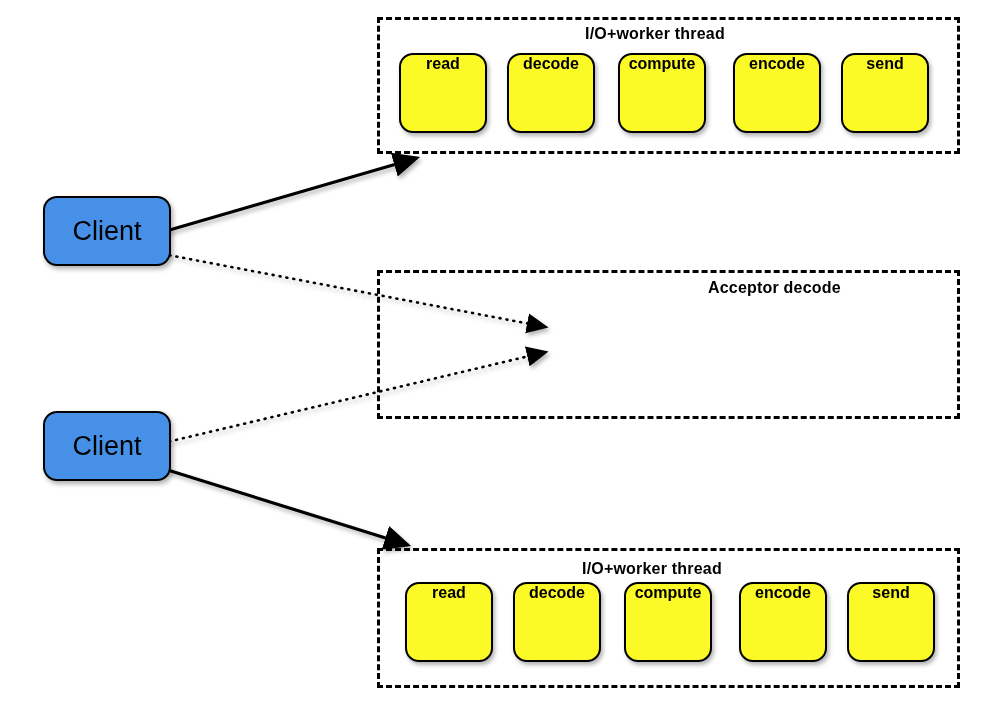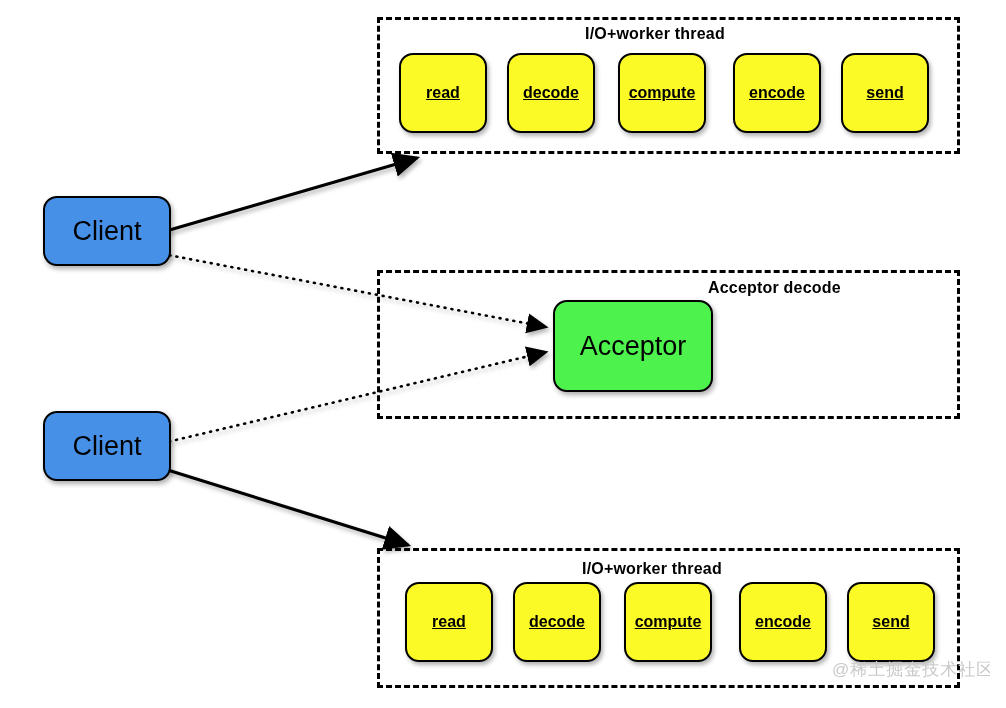--- a/index.html
+++ b/index.html
@@ -44,27 +44,25 @@
   
   .stage {
     position: absolute;
     width: 88px;
     height: 80px;
     border: 2.5px solid #000000;
     border-radius: 14px;
     background: #fbf926;
     box-shadow: 2px 3px 4px rgba(0,0,0,0.30);
     display: flex;
-    align-items: center;
     justify-content: center;
     font-size: 16px;
     font-weight: bold;
     color: #000000;
     box-sizing: border-box;
-    text-decoration: underline;
   }
   
   .client {
     position: absolute;
     width: 128px;
     height: 70px;
     border: 2.5px solid #000000;
     border-radius: 14px;
     background: #4790e8;
     box-shadow: 2px 3px 5px rgba(0,0,0,0.32);
@@ -161,23 +159,20 @@
   <div class="stage" style="left:733px; top:53px;">
     <span>encode</span>
   </div>
   <div class="stage" style="left:841px; top:53px;">
     <span>send</span>
   </div>
 
   <div class="thread-box" style="left:377px; top:270px; width:583px; height:149px;"></div>
   <div class="thread-label" style="left:708px; top:279px;">Acceptor decode</div>
 
-  <div class="acceptor" style="left:553px; top:300px;">
-    <span>Acceptor</span>
-  </div>
 
   <div class="thread-box" style="left:377px; top:548px; width:583px; height:140px;"></div>
   <div class="thread-label" style="left:582px; top:560px;">I/O+worker thread</div>
 
   <div class="stage" style="left:405px; top:582px;">
     <span>read</span>
   </div>
   <div class="stage" style="left:513px; top:582px;">
     <span>decode</span>
   </div>
@@ -191,15 +186,14 @@
     <span>send</span>
   </div>
 
   <div class="client" style="left:11px; top:196px;">
     <span>Client</span>
   </div>
   <div class="client" style="left:11px; top:411px;">
     <span>Client</span>
   </div>
 
-  <div class="watermark" style="left:832px; top:658px;">@稀土掘金技术社区</div>
 
 </div>
 
 </body></html>

